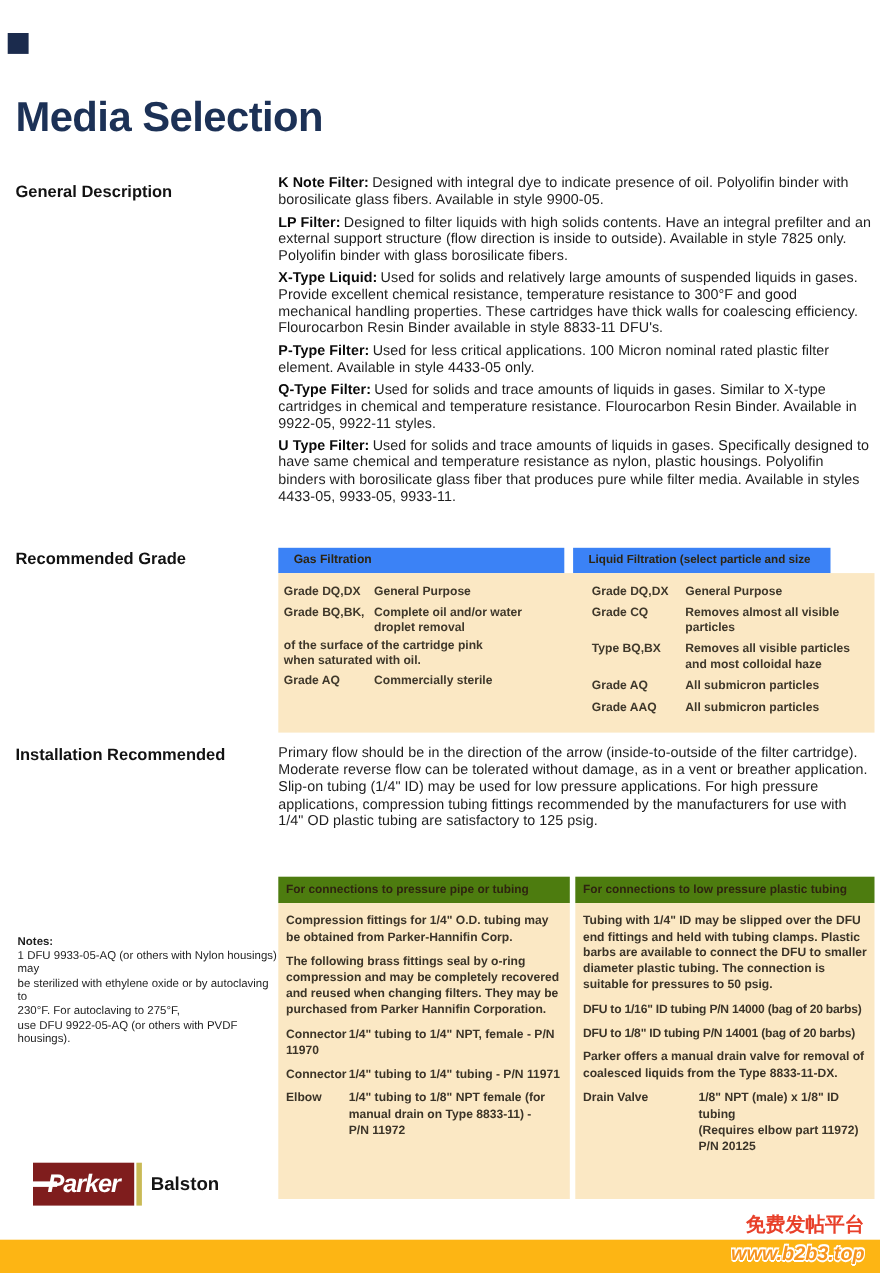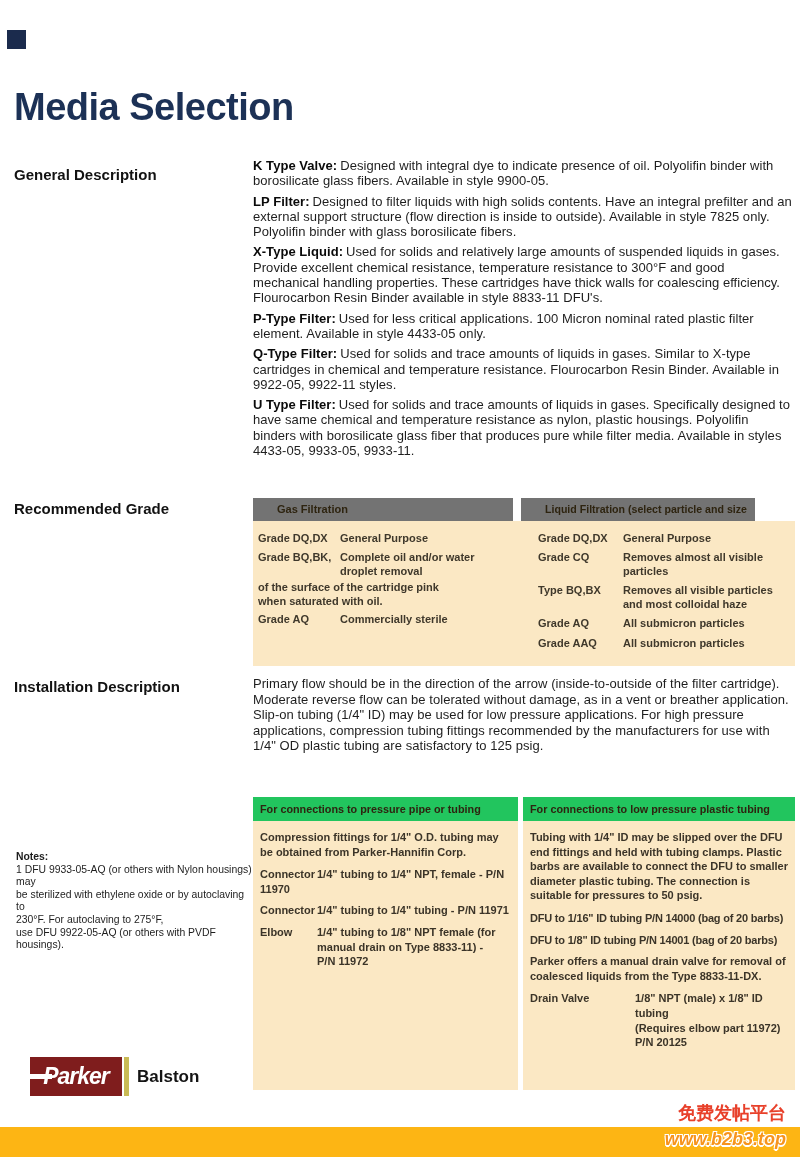--- a/index.html
+++ b/index.html
@@ -21,22 +21,22 @@
   .hr { top:500px; }
   .hi { top:678px; }
 
   .desc-col { position:absolute; left:253px; top:158px; width:541px; }
   .para { font-size:13px; line-height:15.3px; color:#1e1e1e; margin-bottom:5px; letter-spacing:0.05px; }
   .para b { color:#0a0a0a; margin-right:3px; }
 
   
   .grade-table { position:absolute; left:253px; top:498px; width:542px; height:168px; }
   .gt-head {
-    position:absolute; top:0; height:23px; background:#737373; color:#2e2410;
-    font-weight:700; line-height:23px; padding-left:24px; font-size:11px;
+    position:absolute; top:0; height:23px; background:#3b82f6; color:#2e2410;
+    font-weight:700; line-height:23px; padding-left:14px; font-size:11px;
   }
   .gt-head-gas { left:0; width:260px; }
   .gt-head-liq { left:268px; width:234px; font-size:10.6px; }
   .gt-body { position:absolute; left:0; top:23px; width:542px; height:145px; background:#FBE8C4; }
   .gas-rows { position:absolute; left:5px; top:10px; width:262px; }
   .liq-rows { position:absolute; left:285px; top:10px; width:252px; }
   .grow { display:flex; font-size:11px; font-weight:700; color:#3f382b; line-height:14px; }
   .gcol { width:82px; flex:none; }
   .liq-rows .gcol { width:85px; }
   .dcol { flex:1; white-space:pre-line; }
@@ -46,21 +46,21 @@
   .install-para {
     position:absolute; left:253px; top:676px; width:541px;
     font-size:13px; line-height:15.5px; color:#1e1e1e; letter-spacing:0.05px;
   }
 
   
   .conn-box { position:absolute; top:797px; height:293px; }
   .box-pipe { left:253px; width:265px; }
   .box-plastic { left:523px; width:272px; }
   .cb-head {
-    height:24px; background:#22c55e; color:#2e2410; font-weight:700;
+    height:24px; background:#4d7c0f; color:#2e2410; font-weight:700;
     font-size:10.8px; line-height:24px; padding-left:7px;
   }
   .cb-body {
     background:#FBE8C4; height:269px; padding:9px 7px 0 7px;
     font-size:11px; font-weight:700; color:#3b3428; line-height:14.6px;
   }
   .cb-body p { margin-bottom:8px; }
   .conn { margin-bottom:7px; }
   .clabel { display:inline-block; width:57px; }
   .connrow { display:flex; margin-bottom:7px; }
@@ -105,24 +105,24 @@
 <body>
 
 <div class="page">
 
   <div class="corner-mark"></div>
 
   <h1 class="title">Media Selection</h1>
 
   <div class="h-left hg">General Description</div>
   <div class="h-left hr">Recommended Grade</div>
-  <div class="h-left hi">Installation Description</div>
+  <div class="h-left hi">Installation Recommended</div>
 
   <div class="desc-col">
-    <p class="para"><b>K Type Valve:</b><span>Designed with integral dye to indicate presence of oil.  Polyolifin binder with borosilicate glass fibers.  Available in style 9900-05.</span></p>
+    <p class="para"><b>K Note Filter:</b><span>Designed with integral dye to indicate presence of oil.  Polyolifin binder with borosilicate glass fibers.  Available in style 9900-05.</span></p>
     <p class="para"><b>LP Filter:</b><span>Designed to filter liquids with high solids contents.  Have an integral prefilter and an external support structure (flow direction is inside to outside).  Available in style 7825 only.  Polyolifin binder with glass borosilicate fibers.</span></p>
     <p class="para"><b>X-Type Liquid:</b><span>Used for solids and relatively large amounts of suspended liquids in gases.  Provide excellent chemical resistance, temperature resistance to 300°F and good mechanical handling properties.  These cartridges have thick walls for coalescing efficiency.  Flourocarbon Resin Binder available in style 8833-11 DFU's.</span></p>
     <p class="para"><b>P-Type Filter:</b><span>Used for less critical applications.  100 Micron nominal rated plastic filter element.  Available in style 4433-05 only.</span></p>
     <p class="para"><b>Q-Type Filter:</b><span>Used for solids and trace amounts of liquids in gases.  Similar to X-type cartridges in chemical and temperature resistance.  Flourocarbon Resin Binder.  Available in 9922-05, 9922-11 styles.</span></p>
     <p class="para"><b>U Type Filter:</b><span>Used for solids and trace amounts of liquids in gases.  Specifically designed to have same chemical and temperature resistance as nylon, plastic housings. Polyolifin binders with borosilicate glass fiber that produces pure while filter media. Available in styles 4433-05, 9933-05, 9933-11.</span></p>
   </div>
 
   <div class="grade-table">
     <div class="gt-head gt-head-gas">Gas Filtration</div>
     <div class="gt-head gt-head-liq">Liquid Filtration (select particle and size retention)</div>
@@ -173,20 +173,21 @@
       </div>
     </div>
   </div>
 
   <p class="install-para">Primary flow should be in the direction of the arrow (inside-to-outside of the filter cartridge).  Moderate reverse flow can be tolerated without damage, as in a vent or breather application.  Slip-on tubing (1/4" ID) may be used for low pressure applications.  For high pressure applications, compression tubing fittings recommended by the manufacturers for use with 1/4" OD plastic tubing are satisfactory to 125 psig.</p>
 
   <div class="conn-box box-pipe">
     <div class="cb-head">For connections to pressure pipe or tubing</div>
     <div class="cb-body">
       <p>Compression fittings for 1/4" O.D. tubing may be obtained from Parker-Hannifin Corp.</p>
+      <p>The following brass fittings seal by o-ring compression and may be completely recovered and reused when changing filters.  They may be purchased from Parker Hannifin Corporation.</p>
       <div class="conn">
         <span class="clabel">Connector</span><span>1/4" tubing to 1/4" NPT, female  - P/N 11970</span>
       </div>
       <div class="conn">
         <span class="clabel">Connector</span><span>1/4" tubing to 1/4" tubing  - P/N 11971</span>
       </div>
       <div class="connrow">
         <span class="clabel">Elbow</span>
         <span class="cdesc">1/4" tubing to 1/8" NPT female (for
 manual drain on Type 8833-11) -

